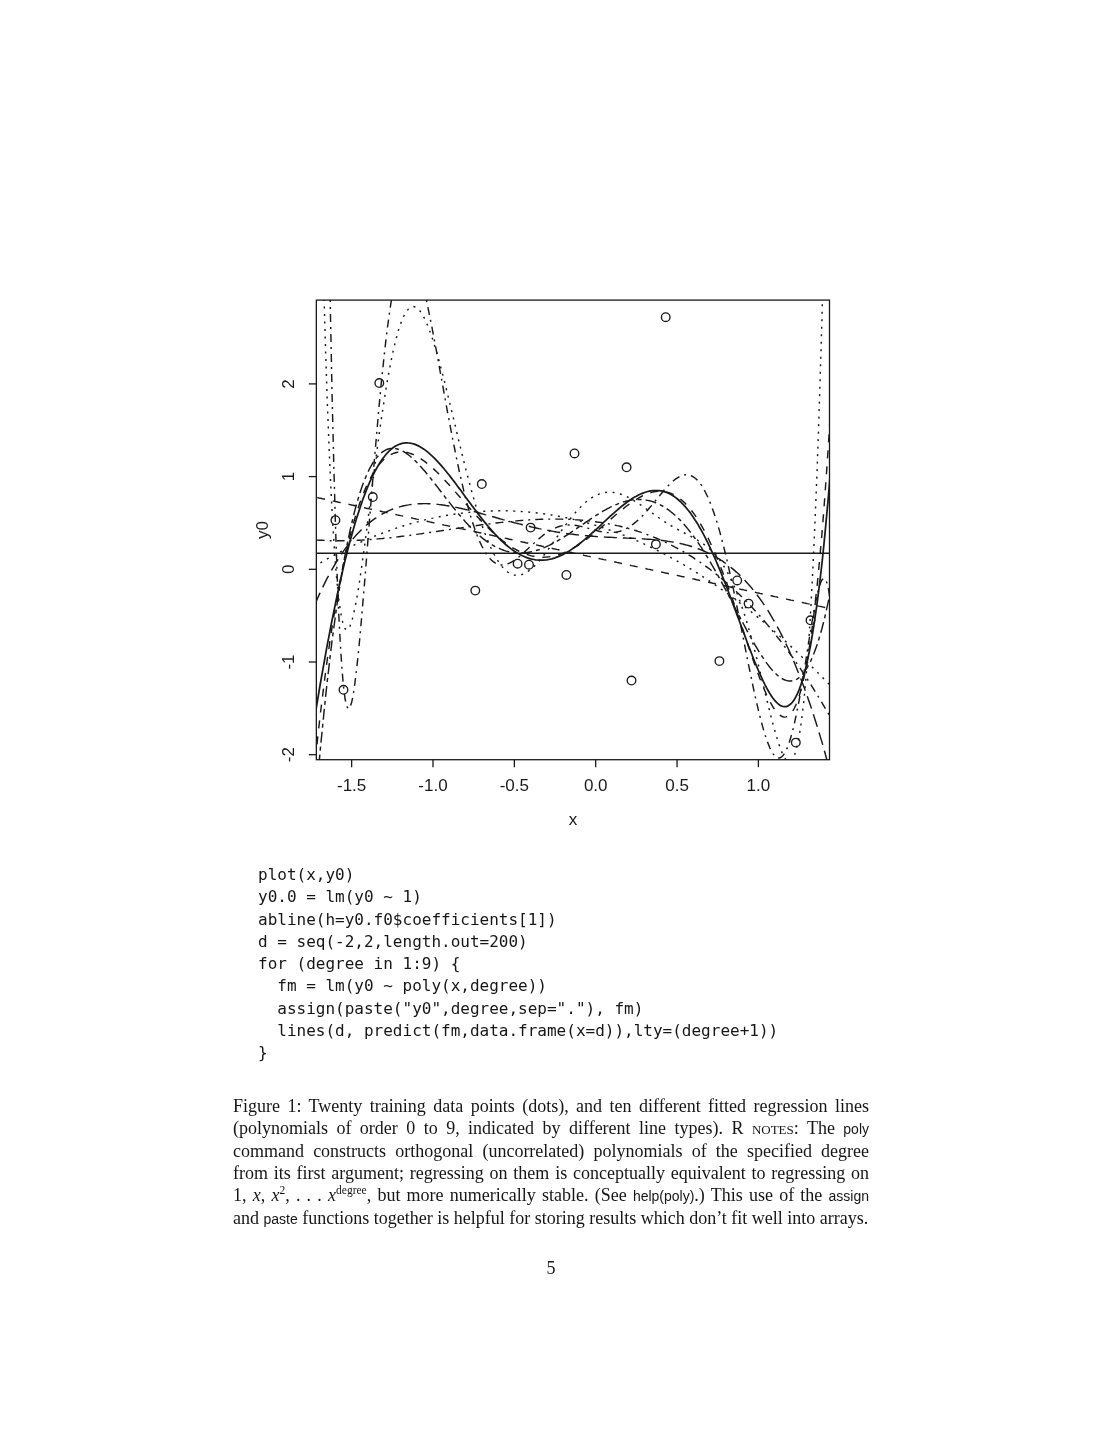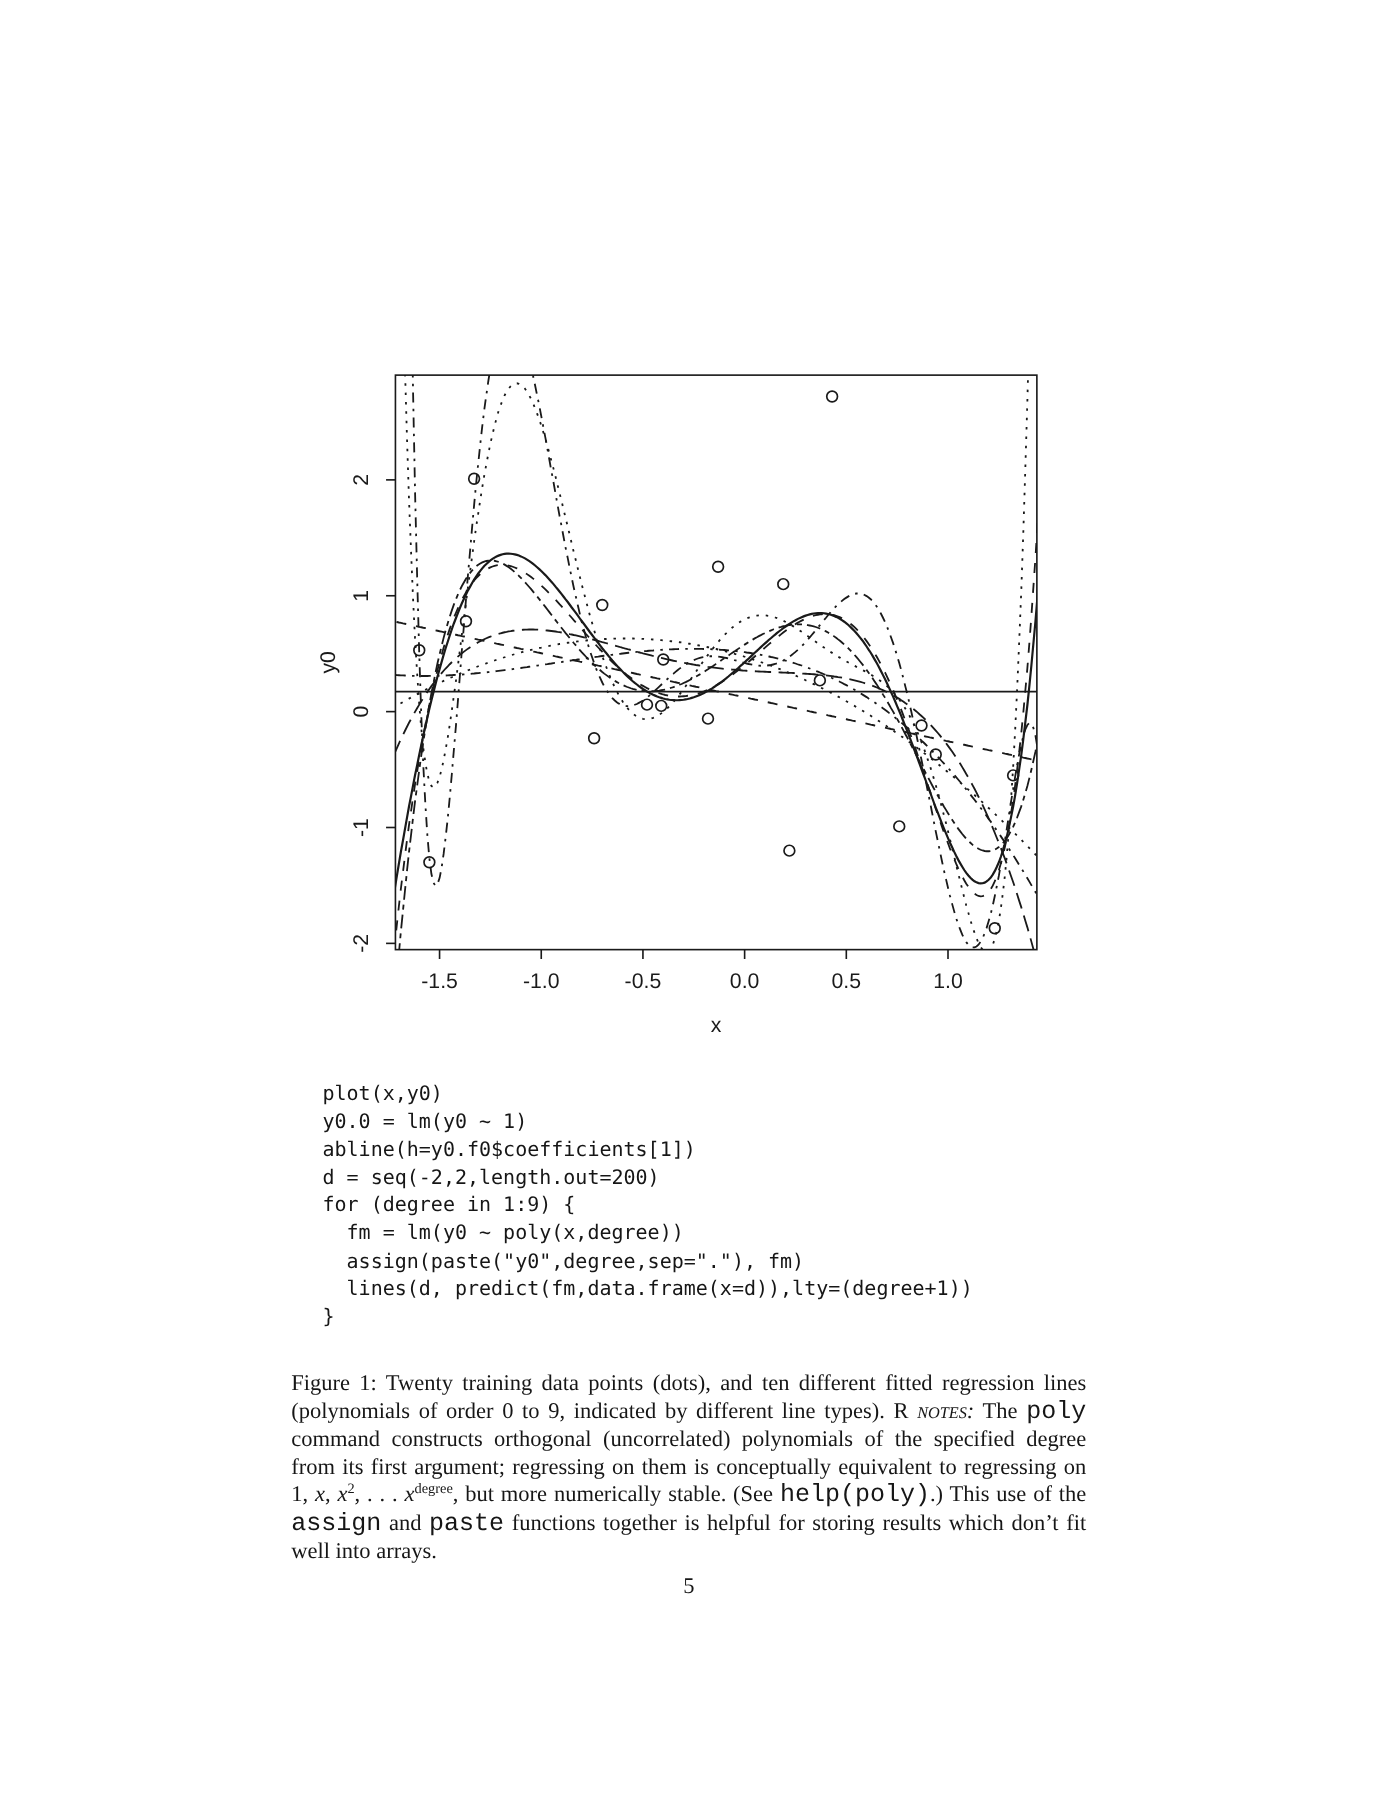--- a/index.html
+++ b/index.html
@@ -13,22 +13,22 @@
   .code{
     position:absolute;left:258px;top:864px;margin:0;
     font-family:"DejaVu Sans Mono", monospace;font-size:16px;line-height:22.3px;
     color:#161616;white-space:pre;
   }
   .caption{
     position:absolute;left:233px;top:1096px;width:636px;margin:0;
     font-size:18px;line-height:21.9px;text-align:justify;color:#161616;
   }
   .seg-rm{}
-  .seg-sc{font-variant:small-caps;font-style:italic;}
-  .seg-tt{font-family:Liberation Mono, monospace;font-size:20px;}
+  .seg-sc{font-variant:small-caps;}
+  .seg-tt{font-family:Liberation Sans, sans-serif;font-size:14px;}
   .seg-it{font-style:italic;}
   .seg-sup{vertical-align:super;font-size:11.5px;line-height:0;}
   .pagenum{
     position:absolute;left:233px;top:1258px;width:636px;text-align:center;
     font-size:18px;color:#161616;
   }
 </style>
 </head>
 <body>
 

